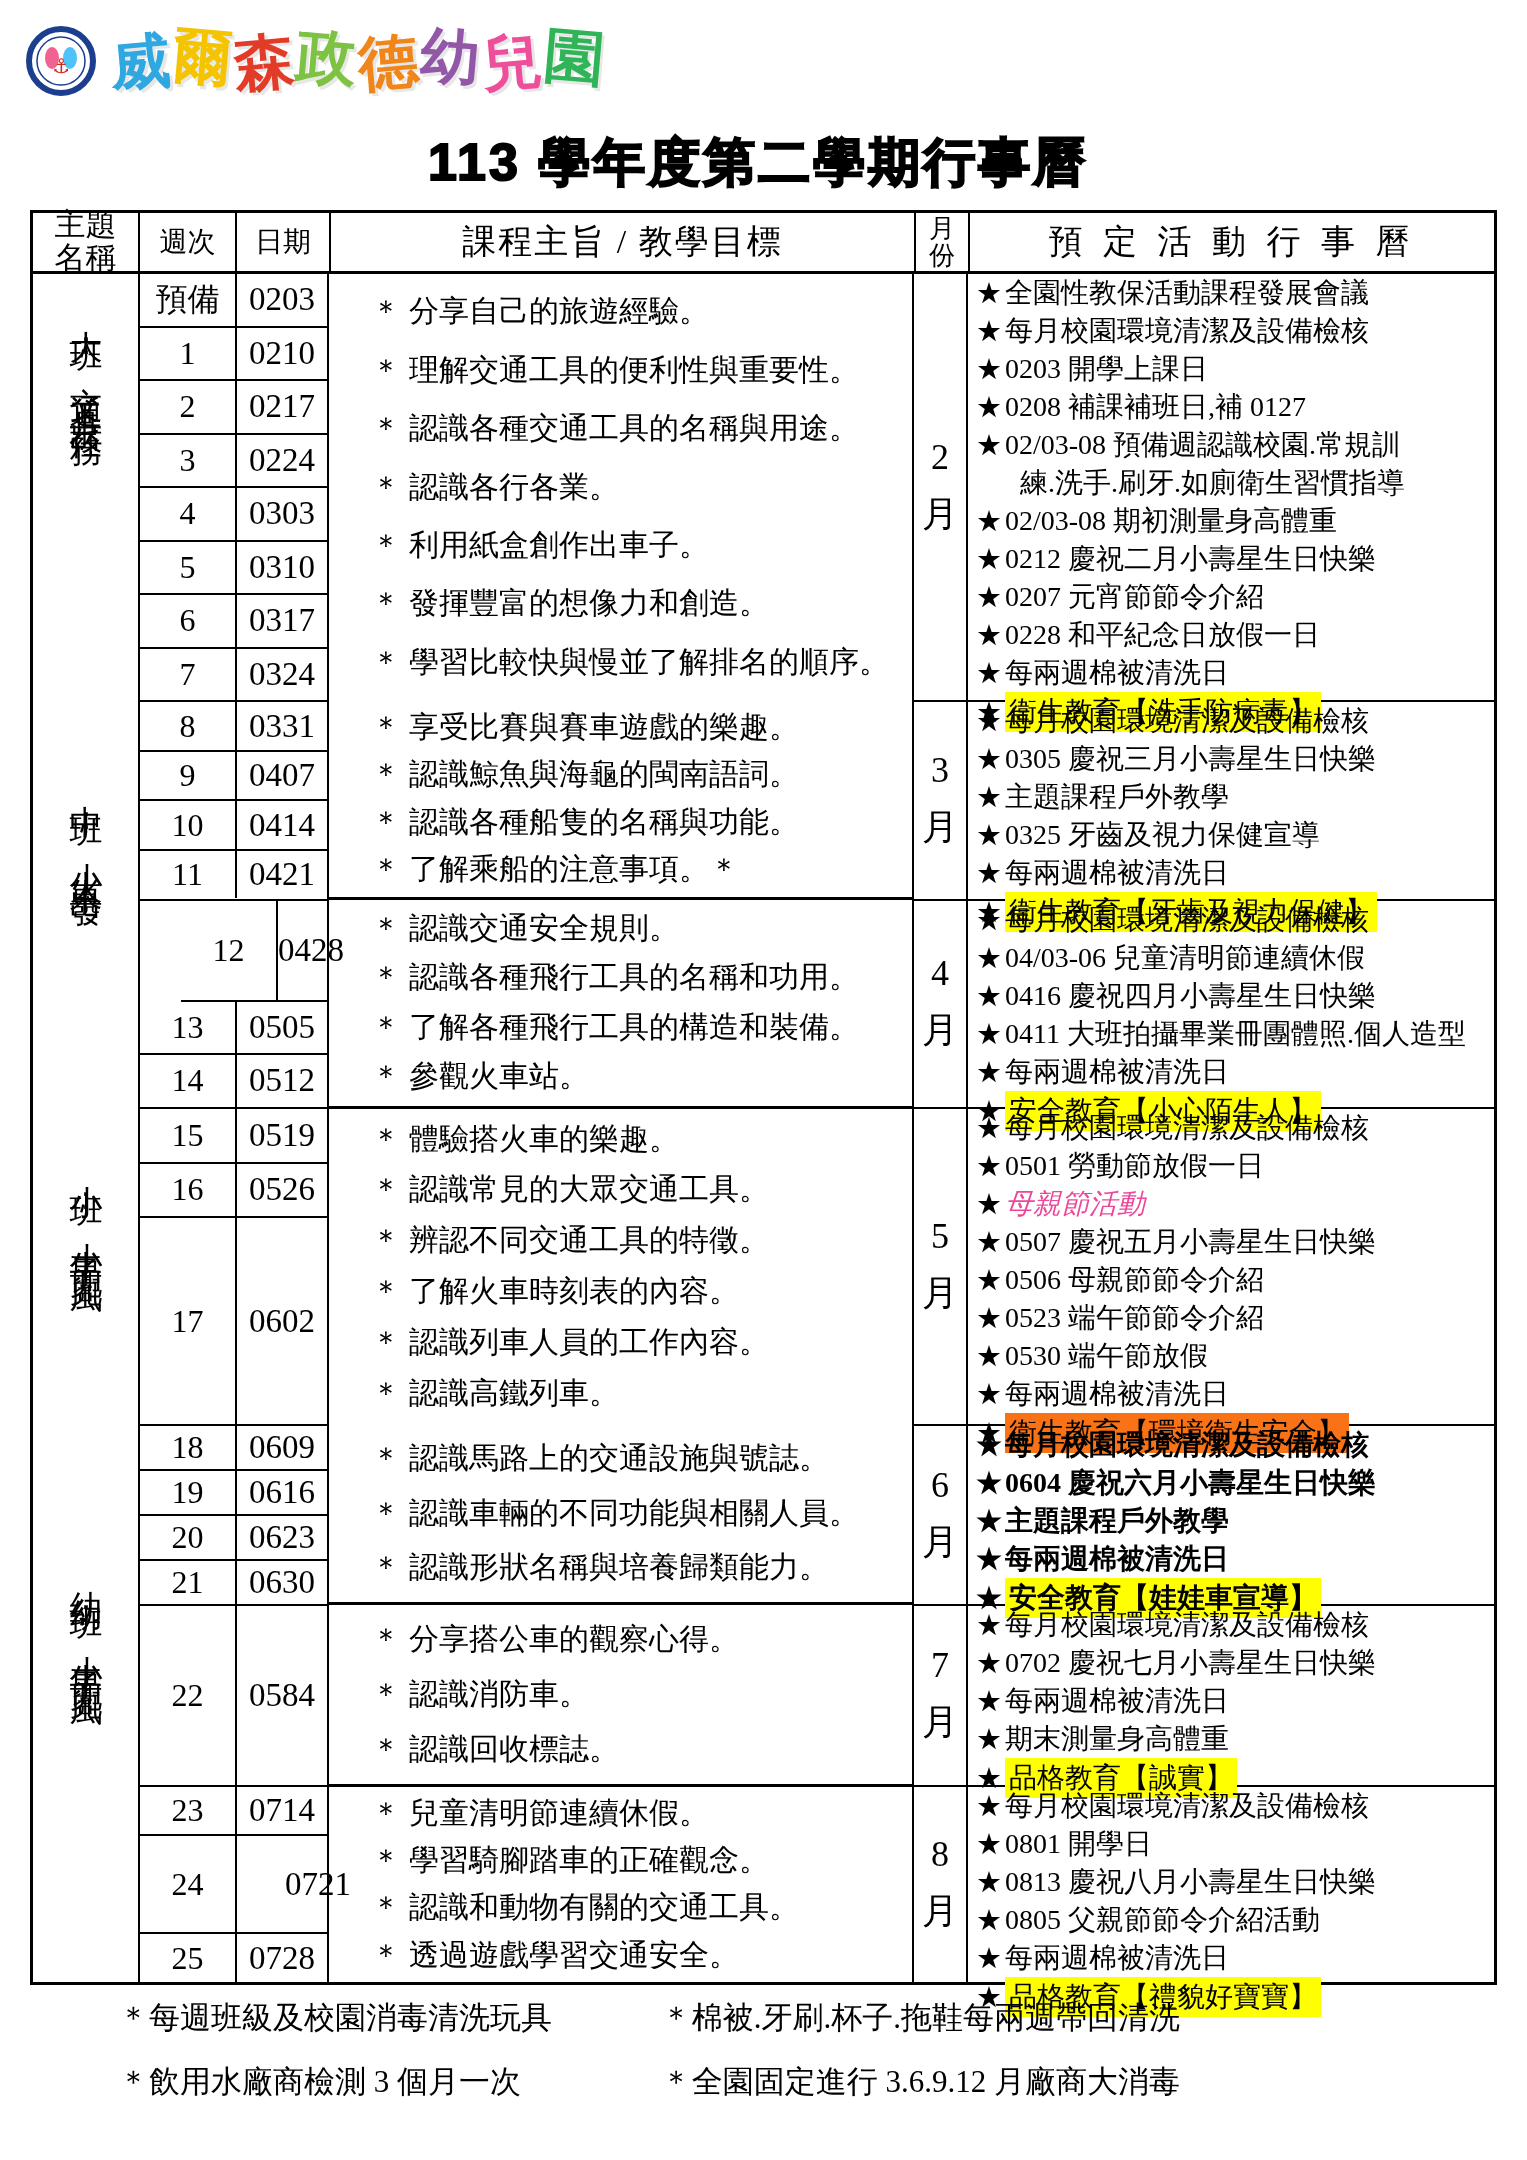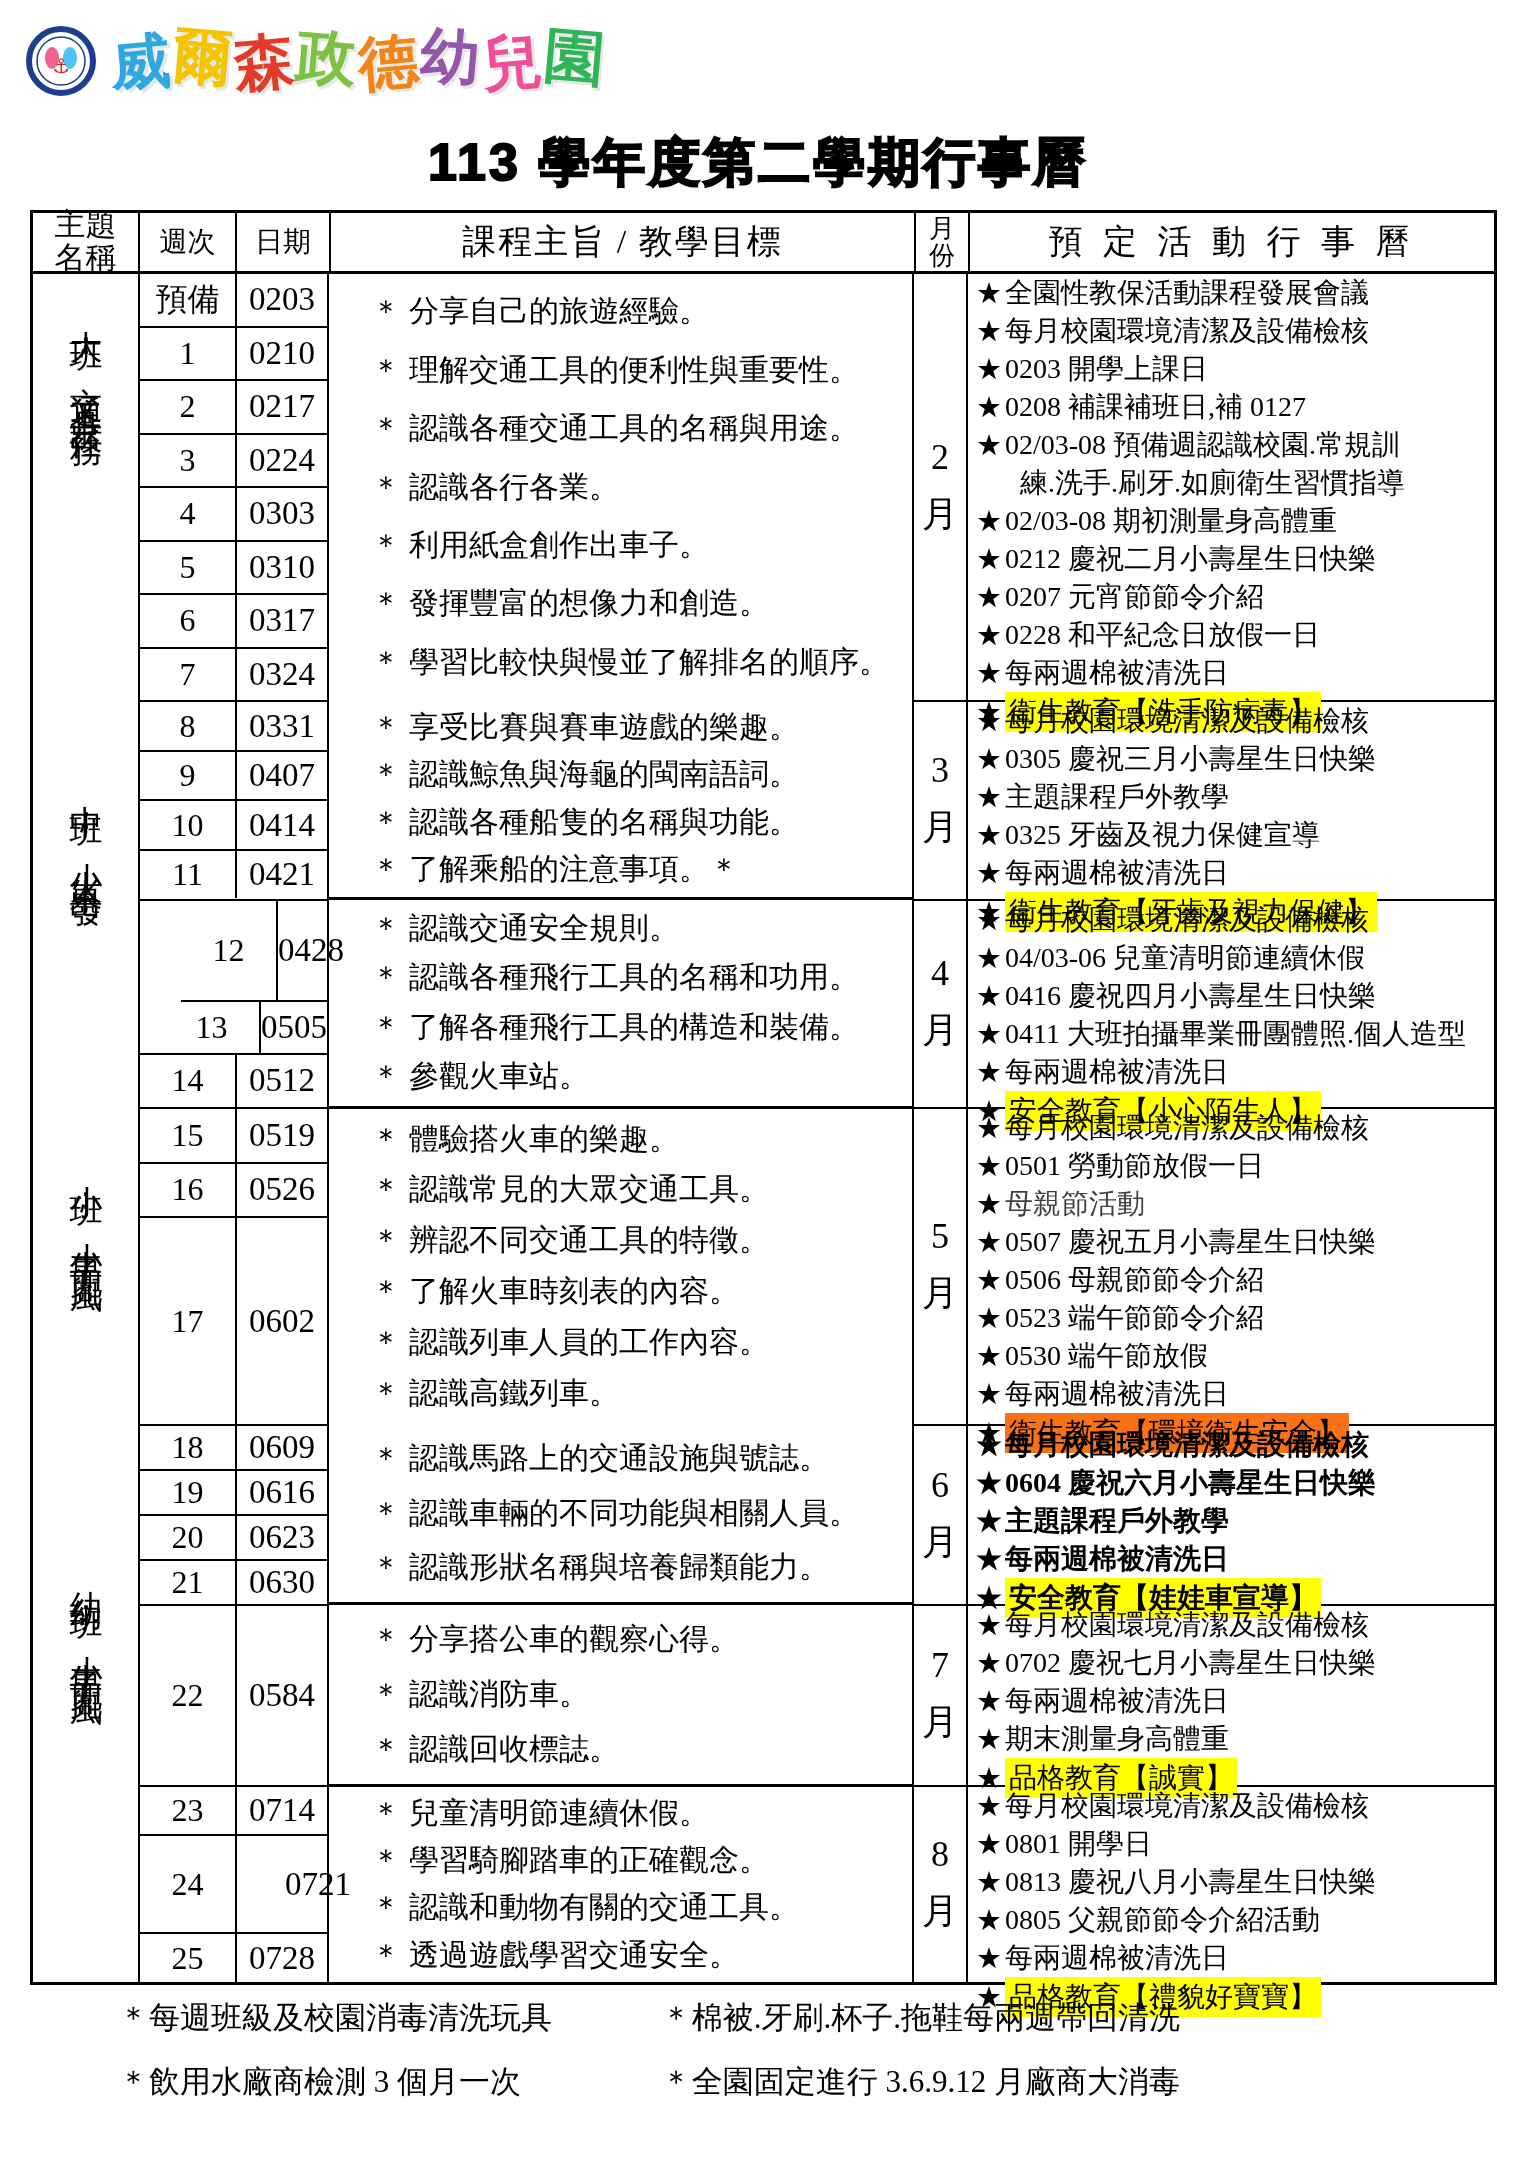--- a/index.html
+++ b/index.html
@@ -182,21 +182,21 @@
             <div class="wd-row" style="flex: 1 1 0px;">
               <div class="wk">11</div>
               <div class="dt">0421</div>
             </div>
           </div>
           <div class="wd-band" style="flex: 208 1 0px;">
             <div class="wd-row" style="flex: 102 1 0px; margin-left: 41px;">
               <div class="wk">12</div>
               <div class="dt">0428</div>
             </div>
-            <div class="wd-row" style="flex: 53 1 0px; padding-left: 24px;">
+            <div class="wd-row" style="flex: 53 1 0px;">
               <div class="wk">13</div>
               <div class="dt">0505</div>
             </div>
             <div class="wd-row" style="flex: 53 1 0px;">
               <div class="wk">14</div>
               <div class="dt">0512</div>
             </div>
           </div>
           <div class="wd-band" style="flex: 318 1 0px;">
             <div class="wd-row" style="flex: 54 1 0px;">
@@ -527,21 +527,21 @@
             <div class="act-line">
               <span class="star">★</span>
               <span class="act-text">每月校園環境清潔及設備檢核</span>
             </div>
             <div class="act-line">
               <span class="star">★</span>
               <span class="act-text">0501 勞動節放假一日</span>
             </div>
             <div class="act-line">
               <span class="star">★</span>
-              <span class="act-text" style="color: #404040;">母親節活動</span>
+              <span class="act-text" style="color: #ec4899; font-style: italic;">母親節活動</span>
             </div>
             <div class="act-line">
               <span class="star">★</span>
               <span class="act-text">0507 慶祝五月小壽星生日快樂</span>
             </div>
             <div class="act-line">
               <span class="star">★</span>
               <span class="act-text">0506 母親節節令介紹</span>
             </div>
             <div class="act-line">

